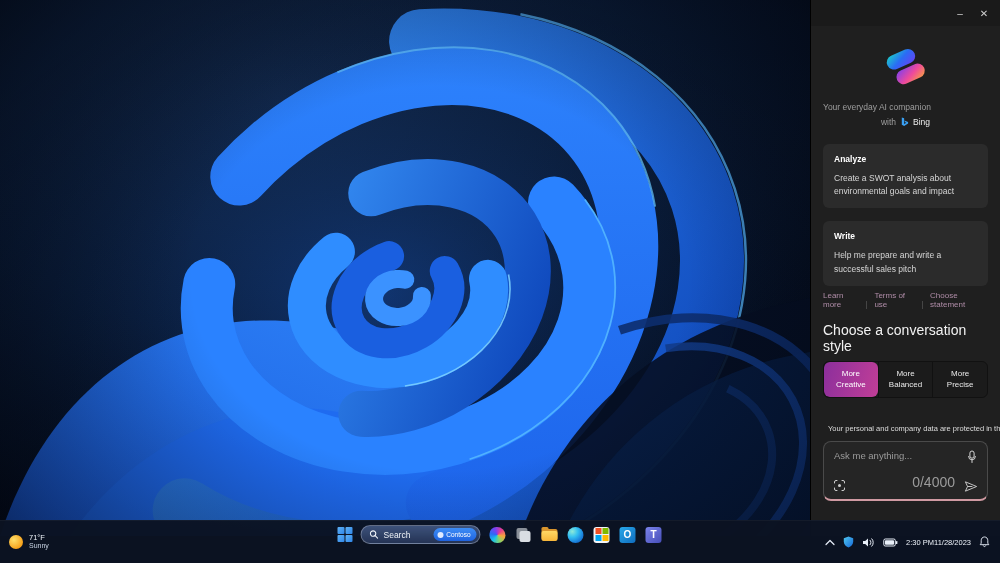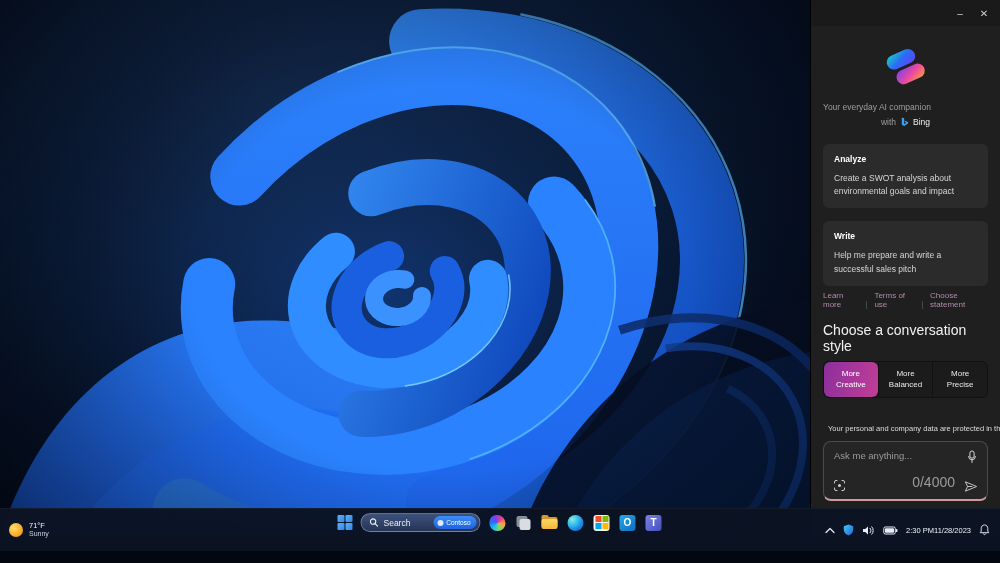--- a/index.html
+++ b/index.html
@@ -8,21 +8,21 @@
   .screen { position:relative; width:1000px; height:563px; overflow:hidden; background:#03070f; }
 
   
   .desktop { position:absolute; left:0; top:0; width:1000px; height:536px;
              background:radial-gradient(ellipse 900px 640px at 28% 18%, #12284a 0%, #0a1b36 38%, #040b1a 72%, #02050d 100%); }
   .desktop::after { content:""; position:absolute; inset:0;
              background:radial-gradient(ellipse 620px 480px at 44% 52%, rgba(0,0,0,0) 40%, rgba(2,6,16,0.45) 78%, rgba(1,3,9,0.72) 100%); }
   .bloom { position:absolute; left:0; top:0; width:810px; height:536px; }
 
   
-  .taskbar { position:absolute; left:0; bottom:12px; width:1000px; height:43px;
+  .taskbar { position:absolute; left:0; bottom:0; width:1000px; height:43px;
              background:rgba(11,19,34,0.97); display:flex; align-items:center; z-index:30;
              border-top:1px solid rgba(255,255,255,0.04); }
   .weather { display:flex; align-items:center; gap:6px; padding-left:9px; cursor:default; }
   .sun { width:14px; height:14px; border-radius:50%;
          background:radial-gradient(circle at 35% 35%, #ffe06b, #f6a21c 70%, #e07e00); }
   .weather-text { display:flex; flex-direction:column; line-height:1.15; }
   .weather-temp { font-size:7.5px; color:#eef3fa; }
   .weather-cond { font-size:7px; color:#c9d4e4; }
 
   .tb-center { position:absolute; left:50%; top:0; height:27px; transform:translateX(-50%);

